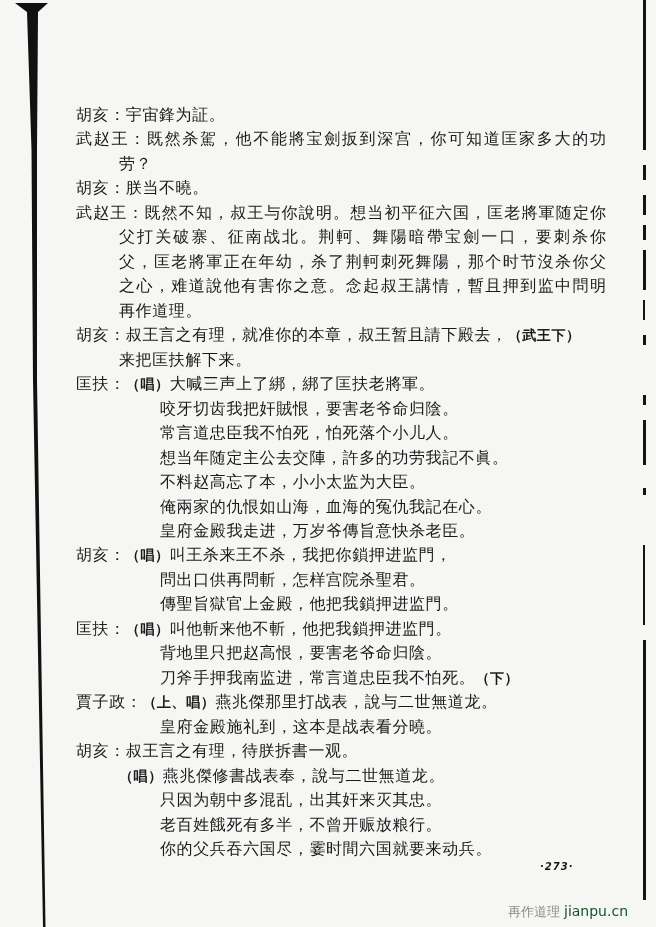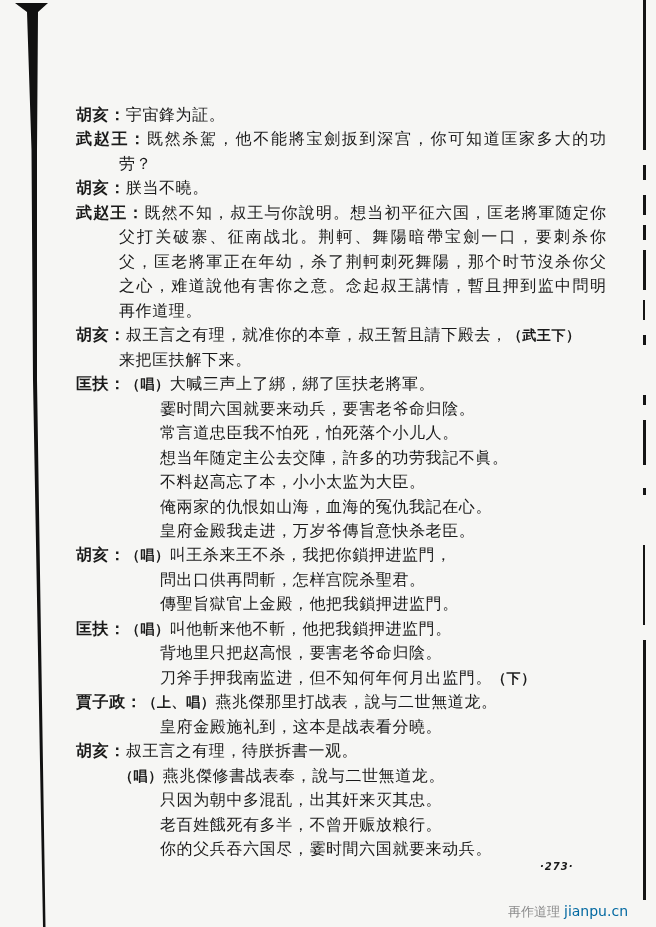--- a/index.html
+++ b/index.html
@@ -5,27 +5,27 @@
   html, body { margin:0; padding:0; }
   body { width:656px; height:927px; overflow:hidden; background:#f5f5f3; }
   .page { position:relative; width:656px; height:927px; background:#f6f6f4; color:#1a1a1a;
           font-family:"DejaVu Serif", "Liberation Serif", serif; }
   .binding { position:absolute; left:0; top:0; width:60px; height:927px; }
   .redge { position:absolute; left:643px; width:3px; background:#151515; }
   .line { position:absolute; top:calc(103px + var(--i) * 24.47px); right:50px; height:24px;
           font-size:16px; line-height:24px; white-space:nowrap; letter-spacing:0.6px; }
   .l0 { left:76px; } .l1 { left:119px; } .l2 { left:160px; }
   .j { text-align:justify; text-align-last:justify; letter-spacing:0; }
-  .spk { font-weight:bold; }
+  .spk { font-weight:normal; }
   .dir { font-size:14px; font-weight:bold; }
   .pageno { position:absolute; left:540px; top:861px; font-size:10px; font-weight:bold;
             font-style:italic; letter-spacing:1px; font-family:"DejaVu Sans", sans-serif; }
   .wm { position:absolute; left:508px; top:901px; white-space:nowrap; }
   .wm-cn { font-size:13px; color:#8c8c8c; }
-  .wm-url { font-size:14px; color:#0369a1; font-family:"DejaVu Sans", sans-serif; margin-left:4px; }
+  .wm-url { font-size:14px; color:#14532d; font-family:"DejaVu Sans", sans-serif; margin-left:4px; }
 </style>
 </head>
 <body>
 
 <div class="page">
 
   <svg class="binding" viewBox="0 0 60 927">
     <polygon points="15,3 48,3 38,12 37,150 37,380 45.5,927 43,927 33,380 31.5,150 27,12" fill="#111"></polygon>
   </svg>
 
@@ -50,32 +50,32 @@
     <div class="line l1" style="--i:2"><span>劳？</span></div>
     <div class="line l0" style="--i:3"><span class="spk">胡亥：</span><span>朕当不曉。</span></div>
     <div class="line l0 j" style="--i:4"><span class="spk">武赵王：</span><span>既然不知，叔王与你說明。想当初平征六国，匡老將軍随定你</span></div>
     <div class="line l1 j" style="--i:5"><span>父打关破寨、征南战北。荆軻、舞陽暗帶宝劍一口，要刺杀你</span></div>
     <div class="line l1 j" style="--i:6"><span>父，匡老將軍正在年幼，杀了荆軻刺死舞陽，那个时节沒杀你父</span></div>
     <div class="line l1 j" style="--i:7"><span>之心，难道說他有害你之意。念起叔王講情，暫且押到监中問明</span></div>
     <div class="line l1" style="--i:8"><span>再作道理。</span></div>
     <div class="line l0" style="--i:9"><span class="spk">胡亥：</span><span>叔王言之有理，就准你的本章，叔王暂且請下殿去，</span><span class="dir">（武王下）</span></div>
     <div class="line l1" style="--i:10"><span>来把匡扶解下来。</span></div>
     <div class="line l0" style="--i:11"><span class="spk">匡扶：</span><span class="dir">（唱）</span><span>大喊三声上了綁，綁了匡扶老將軍。</span></div>
-    <div class="line l2" style="--i:12"><span>霎时間六国就要来动兵，要害老爷命归陰。</span></div>
+    <div class="line l2" style="--i:12"><span>咬牙切齿我把奸賊恨，要害老爷命归陰。</span></div>
     <div class="line l2" style="--i:13"><span>常言道忠臣我不怕死，怕死落个小儿人。</span></div>
     <div class="line l2" style="--i:14"><span>想当年随定主公去交陣，許多的功劳我記不眞。</span></div>
     <div class="line l2" style="--i:15"><span>不料赵高忘了本，小小太监为大臣。</span></div>
     <div class="line l2" style="--i:16"><span>俺兩家的仇恨如山海，血海的冤仇我記在心。</span></div>
     <div class="line l2" style="--i:17"><span>皇府金殿我走进，万岁爷傳旨意快杀老臣。</span></div>
     <div class="line l0" style="--i:18"><span class="spk">胡亥：</span><span class="dir">（唱）</span><span>叫王杀来王不杀，我把你鎖押进监門，</span></div>
     <div class="line l2" style="--i:19"><span>問出口供再問斬，怎样宫院杀聖君。</span></div>
     <div class="line l2" style="--i:20"><span>傳聖旨獄官上金殿，他把我鎖押进监門。</span></div>
     <div class="line l0" style="--i:21"><span class="spk">匡扶：</span><span class="dir">（唱）</span><span>叫他斬来他不斬，他把我鎖押进监門。</span></div>
     <div class="line l2" style="--i:22"><span>背地里只把赵高恨，要害老爷命归陰。</span></div>
-    <div class="line l2" style="--i:23"><span>刀斧手押我南监进，但不知何年何月出监門。</span><span class="dir">（下）</span></div>
+    <div class="line l2" style="--i:23"><span>刀斧手押我南监进，常言道忠臣我不怕死。</span><span class="dir">（下）</span></div>
     <div class="line l0" style="--i:24"><span class="spk">賈子政：</span><span class="dir">（上、唱）</span><span>燕兆傑那里打战表，說与二世無道龙。</span></div>
     <div class="line l2" style="--i:25"><span>皇府金殿施礼到，这本是战表看分曉。</span></div>
     <div class="line l0" style="--i:26"><span class="spk">胡亥：</span><span>叔王言之有理，待朕拆書一观。</span></div>
     <div class="line l1" style="--i:27"><span class="dir">（唱）</span><span>燕兆傑修書战表奉，說与二世無道龙。</span></div>
     <div class="line l2" style="--i:28"><span>只因为朝中多混乱，出其奸来灭其忠。</span></div>
     <div class="line l2" style="--i:29"><span>老百姓餓死有多半，不曾开赈放粮行。</span></div>
     <div class="line l2" style="--i:30"><span>你的父兵吞六国尽，霎时間六国就要来动兵。</span></div>
   </div>
 
   <div class="pageno">·273·</div>

